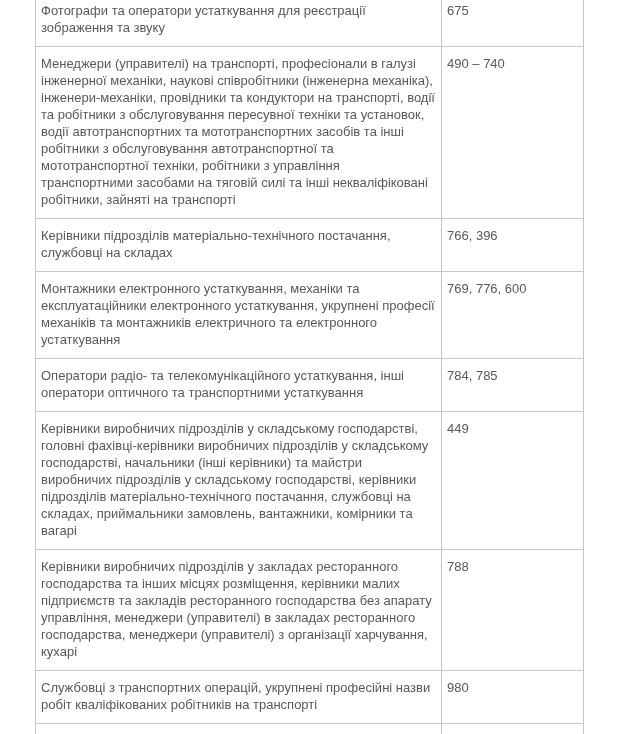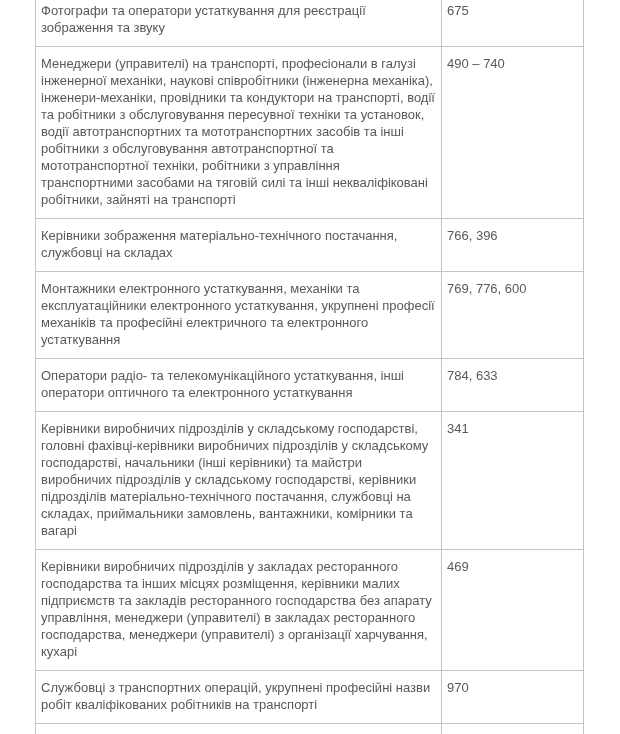--- a/index.html
+++ b/index.html
@@ -50,47 +50,47 @@
     <td class="occupation">Фотографи та оператори устаткування для реєстрації зображення та звуку</td>
     <td class="code">675</td>
   </tr>
 
   <tr>
     <td class="occupation">Менеджери (управителі) на транспорті, професіонали в галузі інженерної механіки, наукові співробітники (інженерна механіка), інженери-механіки, провідники та кондуктори на транспорті, водії та робітники з обслуговування пересувної техніки та установок, водії автотранспортних та мототранспортних засобів та інші робітники з обслуговування автотранспортної та мототранспортної техніки, робітники з управління транспортними засобами на тяговій силі та інші некваліфіковані робітники, зайняті на транспорті</td>
     <td class="code">490 – 740</td>
   </tr>
 
   <tr>
-    <td class="occupation">Керівники зображення матеріально-технічного постачання, службовці на складах</td>
+    <td class="occupation">Керівники підрозділів матеріально-технічного постачання, службовці на складах</td>
     <td class="code">766, 396</td>
   </tr>
 
   <tr>
-    <td class="occupation">Монтажники електронного устаткування, механіки та експлуатаційники електронного устаткування, укрупнені професії механіків та професійні електричного та електронного устаткування</td>
+    <td class="occupation">Монтажники електронного устаткування, механіки та експлуатаційники електронного устаткування, укрупнені професії механіків та монтажників електричного та електронного устаткування</td>
     <td class="code">769, 776, 600</td>
   </tr>
 
   <tr>
-    <td class="occupation">Оператори радіо- та телекомунікаційного устаткування, інші оператори оптичного та електронного устаткування</td>
-    <td class="code">784, 633</td>
+    <td class="occupation">Оператори радіо- та телекомунікаційного устаткування, інші оператори оптичного та транспортними устаткування</td>
+    <td class="code">784, 785</td>
   </tr>
 
   <tr>
     <td class="occupation">Керівники виробничих підрозділів у складському господарстві, головні фахівці-керівники виробничих підрозділів у складському господарстві, начальники (інші керівники) та майстри виробничих підрозділів у складському господарстві, керівники підрозділів матеріально-технічного постачання, службовці на складах, приймальники замовлень, вантажники, комірники та вагарі</td>
-    <td class="code">341</td>
+    <td class="code">449</td>
   </tr>
 
   <tr>
     <td class="occupation">Керівники виробничих підрозділів у закладах ресторанного господарства та інших місцях розміщення, керівники малих підприємств та закладів ресторанного господарства без апарату управління, менеджери (управителі) в закладах ресторанного господарства, менеджери (управителі) з організації харчування, кухарі</td>
-    <td class="code">469</td>
+    <td class="code">788</td>
   </tr>
 
   <tr>
     <td class="occupation">Службовці з транспортних операцій, укрупнені професійні назви робіт кваліфікованих робітників на транспорті</td>
-    <td class="code">970</td>
+    <td class="code">980</td>
   </tr>
 
   <tr>
     <td class="occupation">Оператори із збору даних, службовці, зайняті з цифровими даними</td>
     <td class="code">791</td>
   </tr>
 
 </tbody>
   </table>
 </div>

